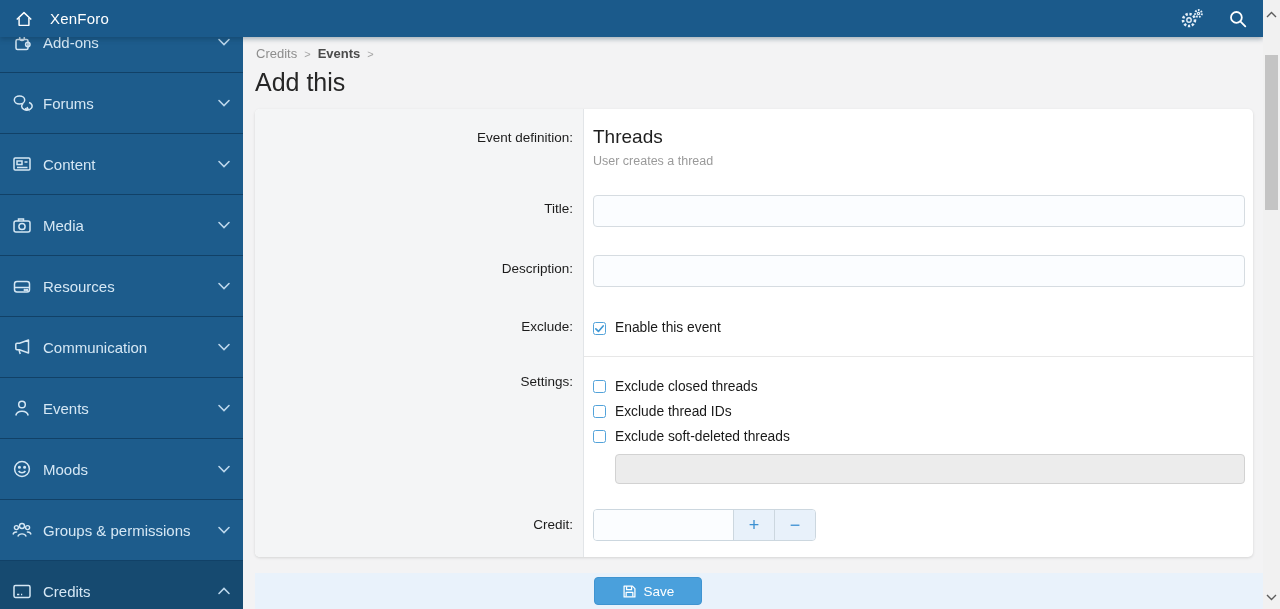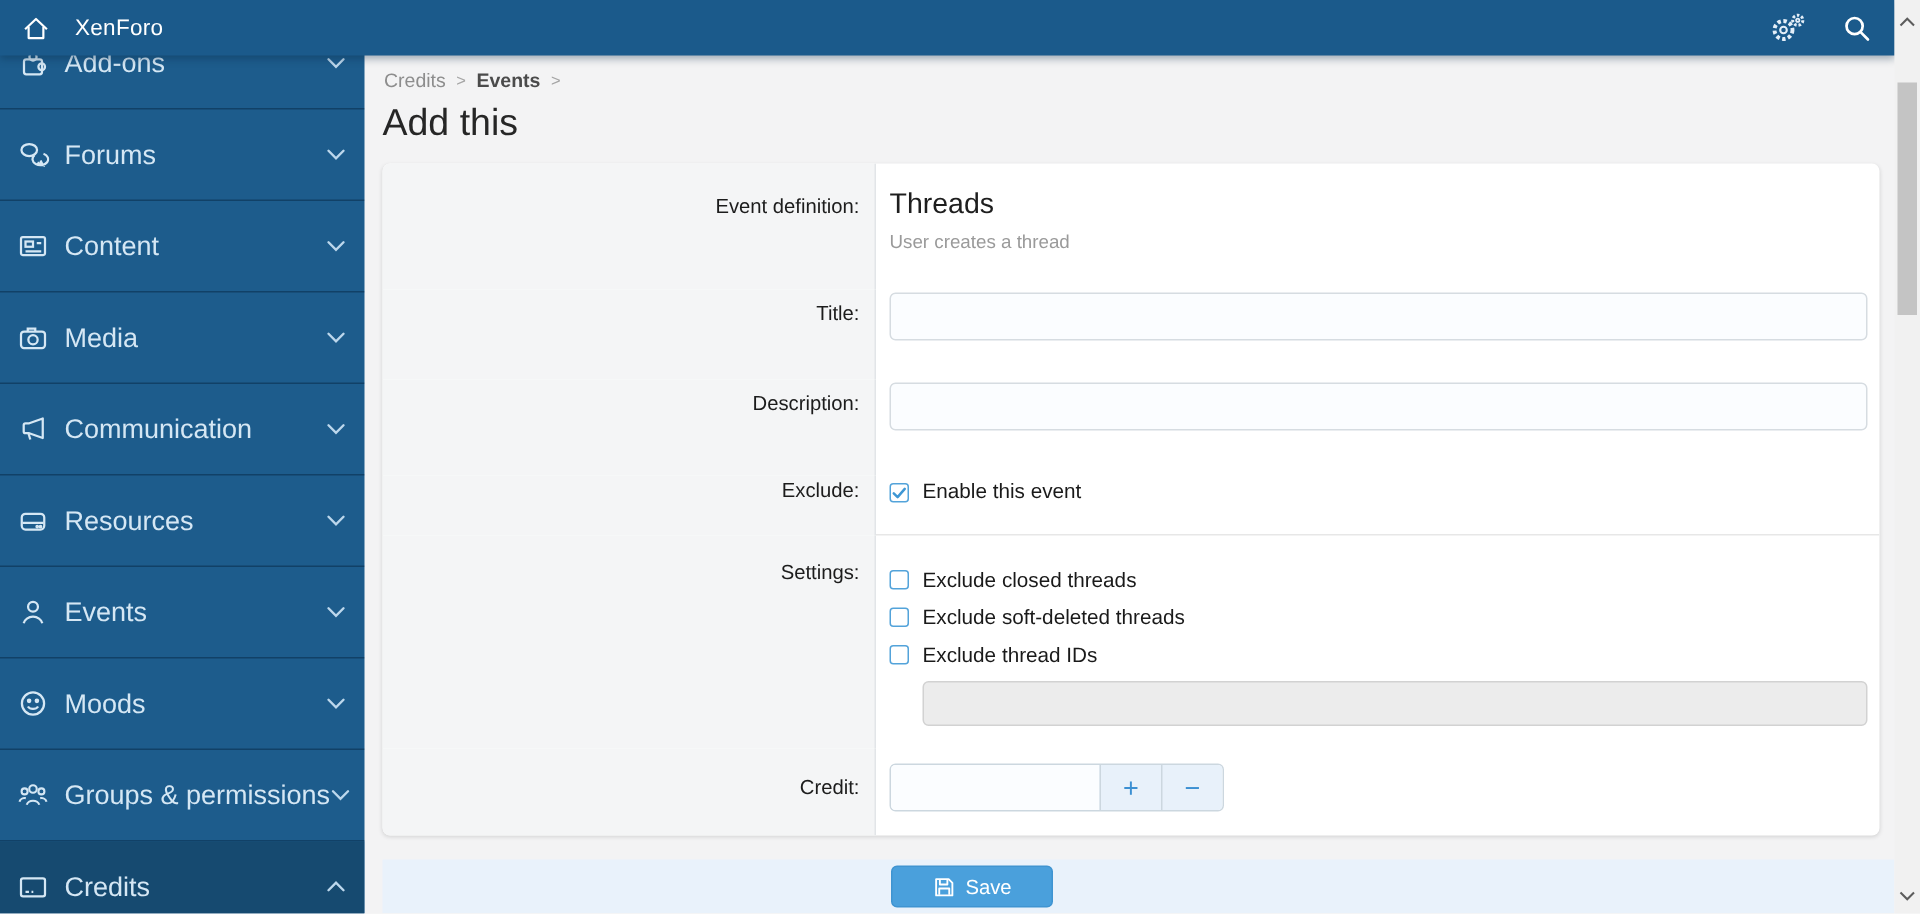--- a/index.html
+++ b/index.html
@@ -14,21 +14,21 @@
   .topbar-right { position:absolute; right:12px; top:0; height:37px; display:flex; align-items:center; gap:20px; }
   .topbar-icon { width:26px; height:26px; display:flex; align-items:center; justify-content:center; cursor:pointer; }
 
   
   .sidebar { position:absolute; left:0; top:0; width:243px; height:609px; background:#1d5c8c; z-index:10; overflow:hidden; }
   .nav { position:absolute; left:0; top:12px; width:243px; list-style:none; }
   .nav-item { height:61px; display:flex; align-items:center; padding:0 12px 0 10px;
               border-bottom:1px solid rgba(8,44,72,.55); cursor:pointer; }
   .nav-item.active { background:#164a70; }
   .nav-icon { width:24px; height:24px; flex:0 0 24px; display:flex; align-items:center; justify-content:center; }
-  .nav-label { color:#d5e7f4; font-size:18px; margin-left:9px; flex:1 1 auto; white-space:nowrap; }
+  .nav-label { color:#d5e7f4; font-size:15px; margin-left:9px; flex:1 1 auto; white-space:nowrap; }
   .nav-chevron { width:14px; height:12px; flex:0 0 14px; }
 
   
   .main { position:absolute; left:243px; top:37px; width:1020px; height:572px; background:#f3f3f4; overflow:hidden; }
   .breadcrumb { margin:9px 0 0 13px; font-size:13px; color:#8d8d8d; display:flex; align-items:center; gap:7px; }
   .crumb { cursor:pointer; }
   .crumb.current { color:#4b4b4b; font-weight:bold; }
   .crumb-sep { color:#a5a5a5; font-size:11px; }
   .page-title { margin:7px 0 0 12px; font-size:25px; font-weight:400; color:#262626; }
 
@@ -139,42 +139,42 @@
         </span>
         <span class="nav-label">Media</span>
         <span class="nav-chevron">
           <svg width="14" height="12" viewBox="0 0 14 12" fill="none" stroke="#bcd7ec" stroke-width="1.6" stroke-linecap="round">
               <polyline points="2,3.5 7,8.5 12,3.5"></polyline>
             </svg>
         </span>
       </li>
       <li class="nav-item">
         <span class="nav-icon">
-          <svg width="22" height="22" viewBox="0 0 22 22" fill="none" stroke="#d5e7f4" stroke-width="1.5" stroke-linejoin="round">
-            <path d="M17.5 4 v13 l-9 -3.2 h-2.5 a1.2 1.2 0 0 1 -1.2 -1.2 v-4.2 a1.2 1.2 0 0 1 1.2 -1.2 h2.5 z"></path>
-            <path d="M8 14 l1.2 4"></path>
-          </svg>
-        </span>
-        <span class="nav-label">Communication</span>
-        <span class="nav-chevron">
-          <svg width="14" height="12" viewBox="0 0 14 12" fill="none" stroke="#bcd7ec" stroke-width="1.6" stroke-linecap="round">
-              <polyline points="2,3.5 7,8.5 12,3.5"></polyline>
-            </svg>
-        </span>
-      </li>
-      <li class="nav-item">
-        <span class="nav-icon">
           <svg width="22" height="22" viewBox="0 0 22 22" fill="none" stroke="#d5e7f4" stroke-width="1.5">
             <rect x="3.5" y="6.5" width="15" height="10.5" rx="2.5"></rect>
               <path d="M4 12.5 h14"></path>
             <circle cx="13.8" cy="15" r="0.5" fill="#d5e7f4"></circle>
               <circle cx="16" cy="15" r="0.5" fill="#d5e7f4"></circle>
           </svg>
         </span>
         <span class="nav-label">Resources</span>
+        <span class="nav-chevron">
+          <svg width="14" height="12" viewBox="0 0 14 12" fill="none" stroke="#bcd7ec" stroke-width="1.6" stroke-linecap="round">
+              <polyline points="2,3.5 7,8.5 12,3.5"></polyline>
+            </svg>
+        </span>
+      </li>
+      <li class="nav-item">
+        <span class="nav-icon">
+          <svg width="22" height="22" viewBox="0 0 22 22" fill="none" stroke="#d5e7f4" stroke-width="1.5" stroke-linejoin="round">
+            <path d="M17.5 4 v13 l-9 -3.2 h-2.5 a1.2 1.2 0 0 1 -1.2 -1.2 v-4.2 a1.2 1.2 0 0 1 1.2 -1.2 h2.5 z"></path>
+            <path d="M8 14 l1.2 4"></path>
+          </svg>
+        </span>
+        <span class="nav-label">Communication</span>
         <span class="nav-chevron">
           <svg width="14" height="12" viewBox="0 0 14 12" fill="none" stroke="#bcd7ec" stroke-width="1.6" stroke-linecap="round">
               <polyline points="2,3.5 7,8.5 12,3.5"></polyline>
             </svg>
         </span>
       </li>
       <li class="nav-item">
         <span class="nav-icon">
           <svg width="22" height="22" viewBox="0 0 22 22" fill="none" stroke="#d5e7f4" stroke-width="1.5">
             <circle cx="11" cy="7.5" r="3.3"></circle>
@@ -314,25 +314,25 @@
 
       <div class="frow r5">
         <div class="cell-label">Settings:</div>
         <div class="cell-content">
           <div class="opt-row">
             <span class="checkbox"></span>
             <span class="check-label">Exclude closed threads</span>
           </div>
           <div class="opt-row">
             <span class="checkbox"></span>
-            <span class="check-label">Exclude soft-deleted threads</span>
+            <span class="check-label">Exclude thread IDs</span>
           </div>
           <div class="opt-row">
             <span class="checkbox"></span>
-            <span class="check-label">Exclude thread IDs</span>
+            <span class="check-label">Exclude soft-deleted threads</span>
           </div>
           <input class="ids-input" type="text" value="" style="">
         </div>
       </div>
 
       <div class="frow r6">
         <div class="cell-label">Credit:</div>
         <div class="cell-content">
           <div class="spinner-group">
             <input class="spinner-input" type="text" value="" style="">

